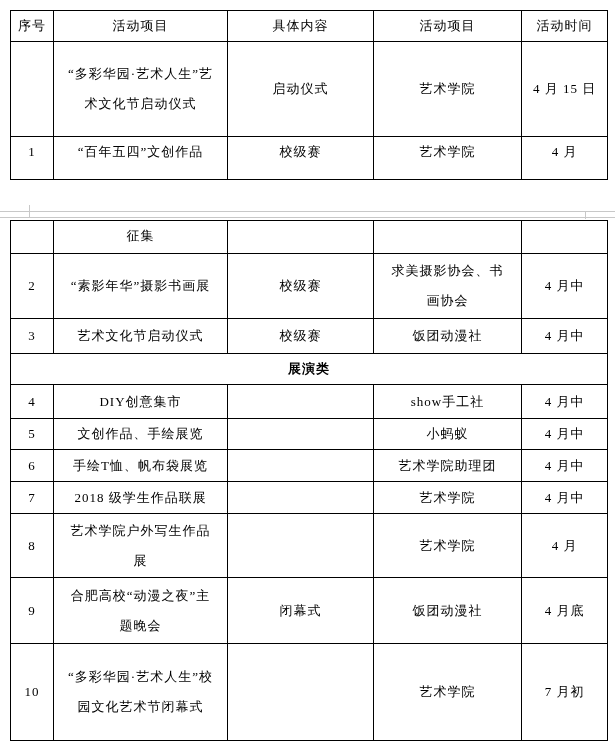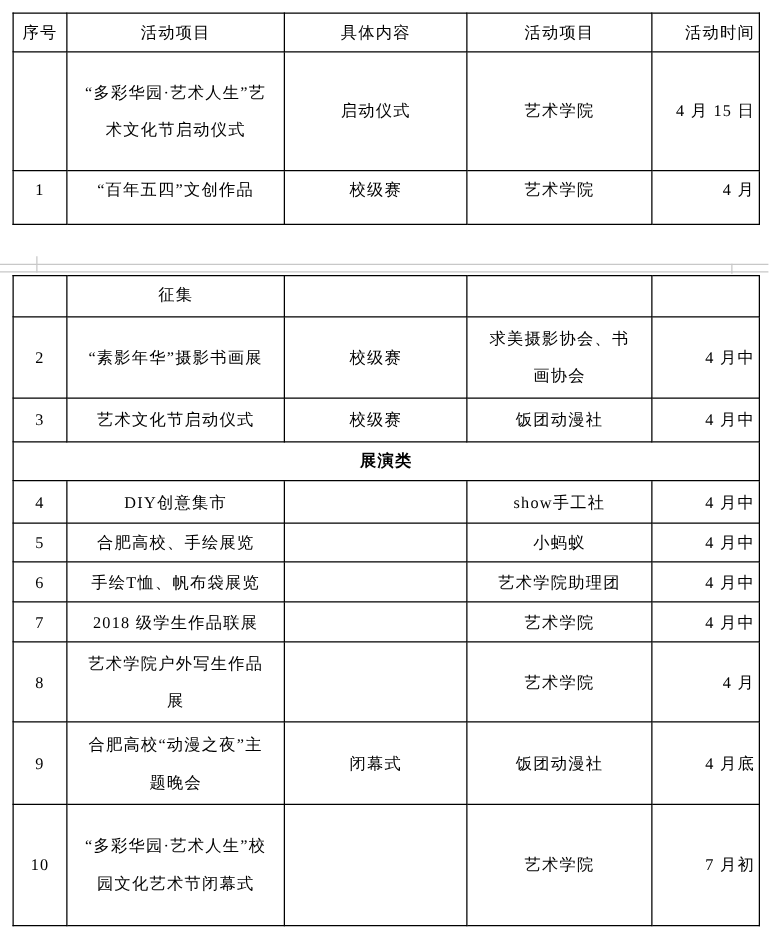--- a/index.html
+++ b/index.html
@@ -34,21 +34,21 @@
     letter-spacing: 1px;
     font-weight: normal;
     padding: 0 6px;
     overflow: hidden;
     word-break: break-all;
   }
   .doc-table .c1 { padding: 0 2px; }
   .doc-table .c2 { padding: 0 13px; }
   .doc-table .c3 { padding: 0 6px; }
   .doc-table .c4 { padding: 0 13px; }
-  .doc-table .c5 { padding: 0 3px; text-align: right; }
+  .doc-table .c5 { padding: 0 3px; }
   .doc-table tr.split td { vertical-align: top; }
   .doc-table td.section-cell {
     font-weight: bold;
     padding: 0 6px;
   }
   .doc-table thead tr { height: 30px; }
   
   .page-break-line {
     position: absolute;
     left: 0;
@@ -146,21 +146,21 @@
         </tr>
         <tr style="height: 34px;">
           <td class="c1">4</td>
           <td class="c2">DIY创意集市</td>
           <td class="c3"></td>
           <td class="c4">show手工社</td>
           <td class="c5">4 月中</td>
         </tr>
         <tr style="height: 31px;">
           <td class="c1">5</td>
-          <td class="c2">合肥高校、手绘展览</td>
+          <td class="c2">文创作品、手绘展览</td>
           <td class="c3"></td>
           <td class="c4">小蚂蚁</td>
           <td class="c5">4 月中</td>
         </tr>
         <tr style="height: 32px;">
           <td class="c1">6</td>
           <td class="c2">手绘T恤、帆布袋展览</td>
           <td class="c3"></td>
           <td class="c4">艺术学院助理团</td>
           <td class="c5">4 月中</td>

